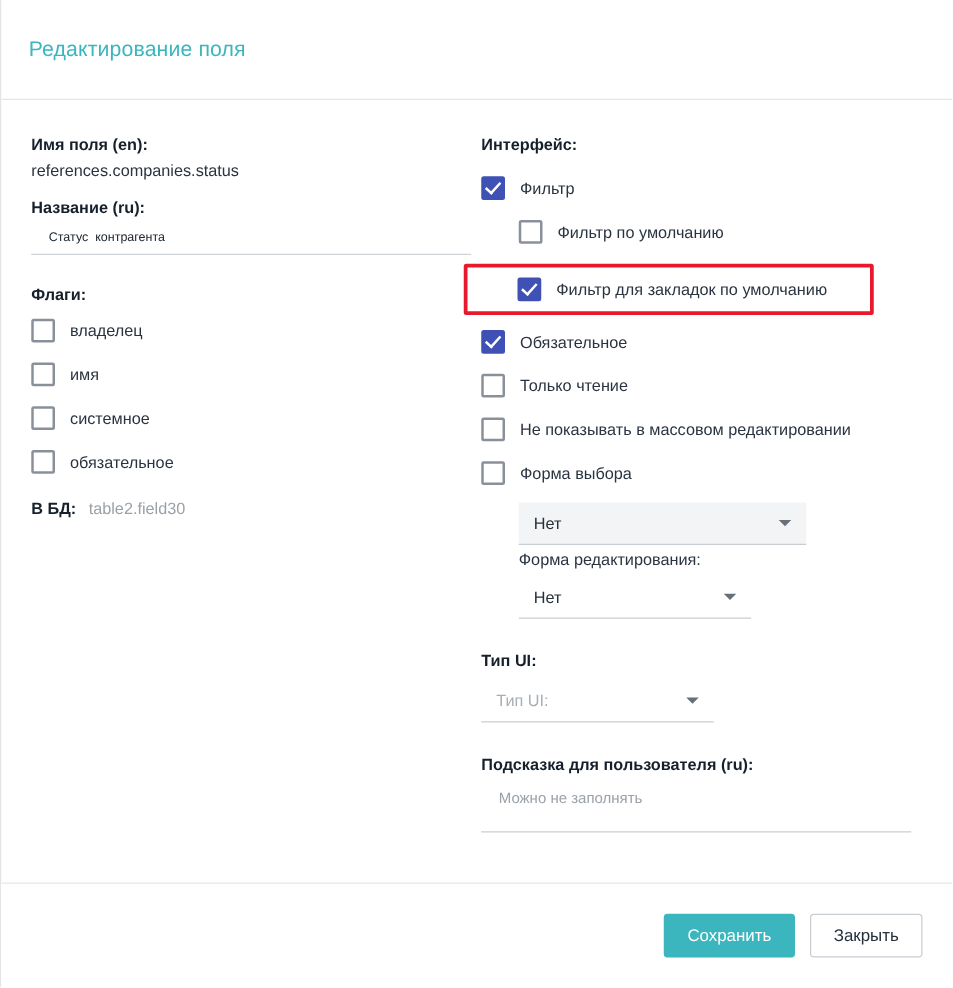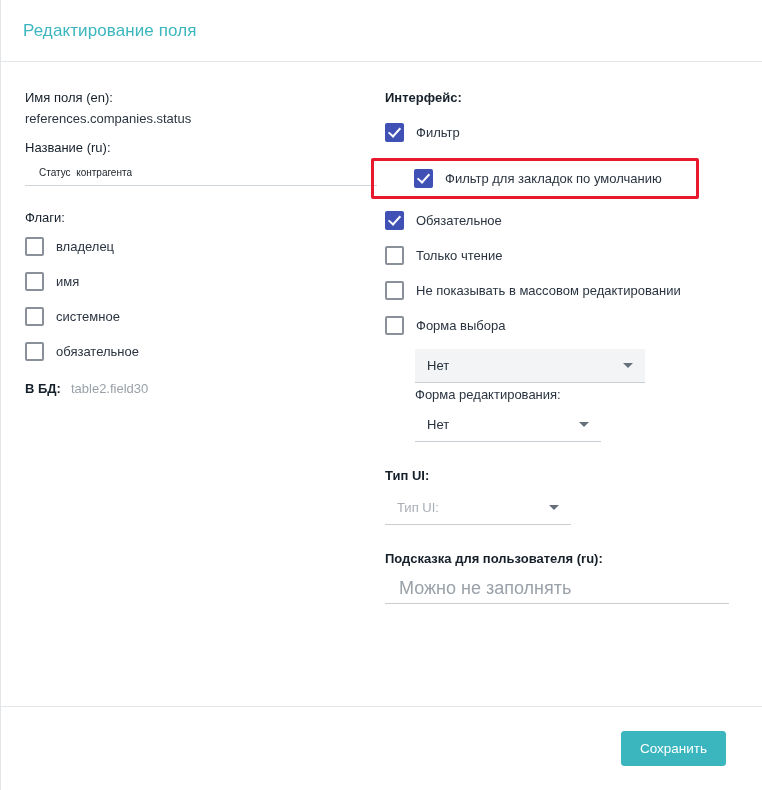--- a/index.html
+++ b/index.html
@@ -17,21 +17,21 @@
   }
   .dialog {
     position: relative;
     width: 762px;
     height: 790px;
     background: #ffffff;
     box-sizing: border-box;
     border-left: 1px solid #e2e5e8;
   }
   .dialog-header {
-    height: 62px;
+    height: 80px;
     border-bottom: 1px solid #e4e7ea;
     display: flex;
     align-items: center;
     padding-left: 22px;
     box-sizing: border-box;
   }
   .dialog-title {
     color: #3bb6bf;
     font-size: 17px;
     font-weight: 400;
@@ -49,21 +49,21 @@
     box-sizing: border-box;
     padding-right: 12px;
   }
   .col-right {
     width: 376px;
     box-sizing: border-box;
     padding-left: 22px;
   }
   .label-strong {
     font-size: 13px;
-    font-weight: normal;
+    font-weight: bold;
     color: #16202b;
     margin: 0 0 6px 0;
   }
   .static-value {
     font-size: 13px;
     color: #2a3440;
     margin: 0 0 14px 0;
   }
   .section-gap {
     margin-top: 16px;
@@ -210,23 +210,23 @@
     margin-top: 26px;
   }
   .hint-block {
     margin-top: 26px;
   }
   .hint-input {
     width: 344px;
     border: none;
     border-bottom: 1px solid #c9ced3;
     font-family: "Liberation Sans", sans-serif;
-    font-size: 18px;
+    font-size: 12px;
     color: #a16207;
-    padding: 6px 0 4px 14px;
+    padding: 6px 0 20px 14px;
     outline: none;
     background: transparent;
     box-sizing: border-box;
   }
   .hint-input::placeholder {
     color: #9aa1a8;
   }
   .dialog-footer {
     position: absolute;
     left: 0;
@@ -316,20 +316,24 @@
     </div>
 
     <div class="col-right">
       <div class="iface-title">Интерфейс:</div>
 
       <div class="check-row">
         <span class="cb checked"></span>
         <span class="cb-label">Фильтр</span>
       </div>
 
+      <div class="check-row indent-1">
+        <span class="cb"></span>
+        <span class="cb-label">Фильтр по умолчанию</span>
+      </div>
 
       <div class="highlight-box">
         <div class="check-row">
           <span class="cb checked"></span>
           <span class="cb-label">Фильтр для закладок по умолчанию</span>
         </div>
       </div>
 
       <div class="check-row">
         <span class="cb checked"></span>
@@ -377,14 +381,15 @@
 
       <div class="hint-block">
         <div class="field-label bold">Подсказка для пользователя (ru):</div>
         <input class="hint-input" type="text" placeholder="Можно не заполнять" style="">
       </div>
     </div>
   </div>
 
   <div class="dialog-footer">
     <button class="btn btn-primary">Сохранить</button>
+    <button class="btn btn-secondary">Закрыть</button>
   </div>
 </div>
 
 </body></html>

